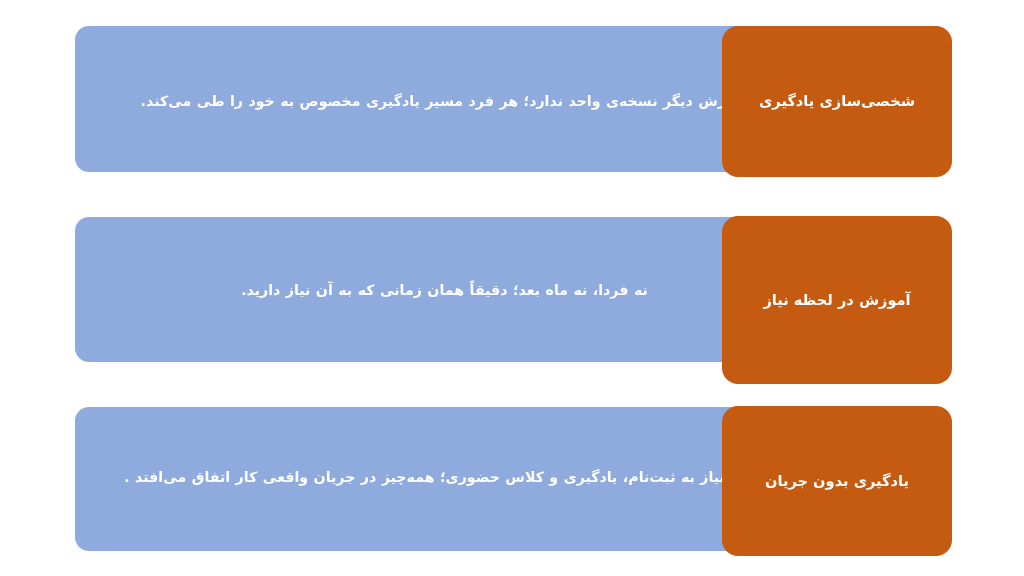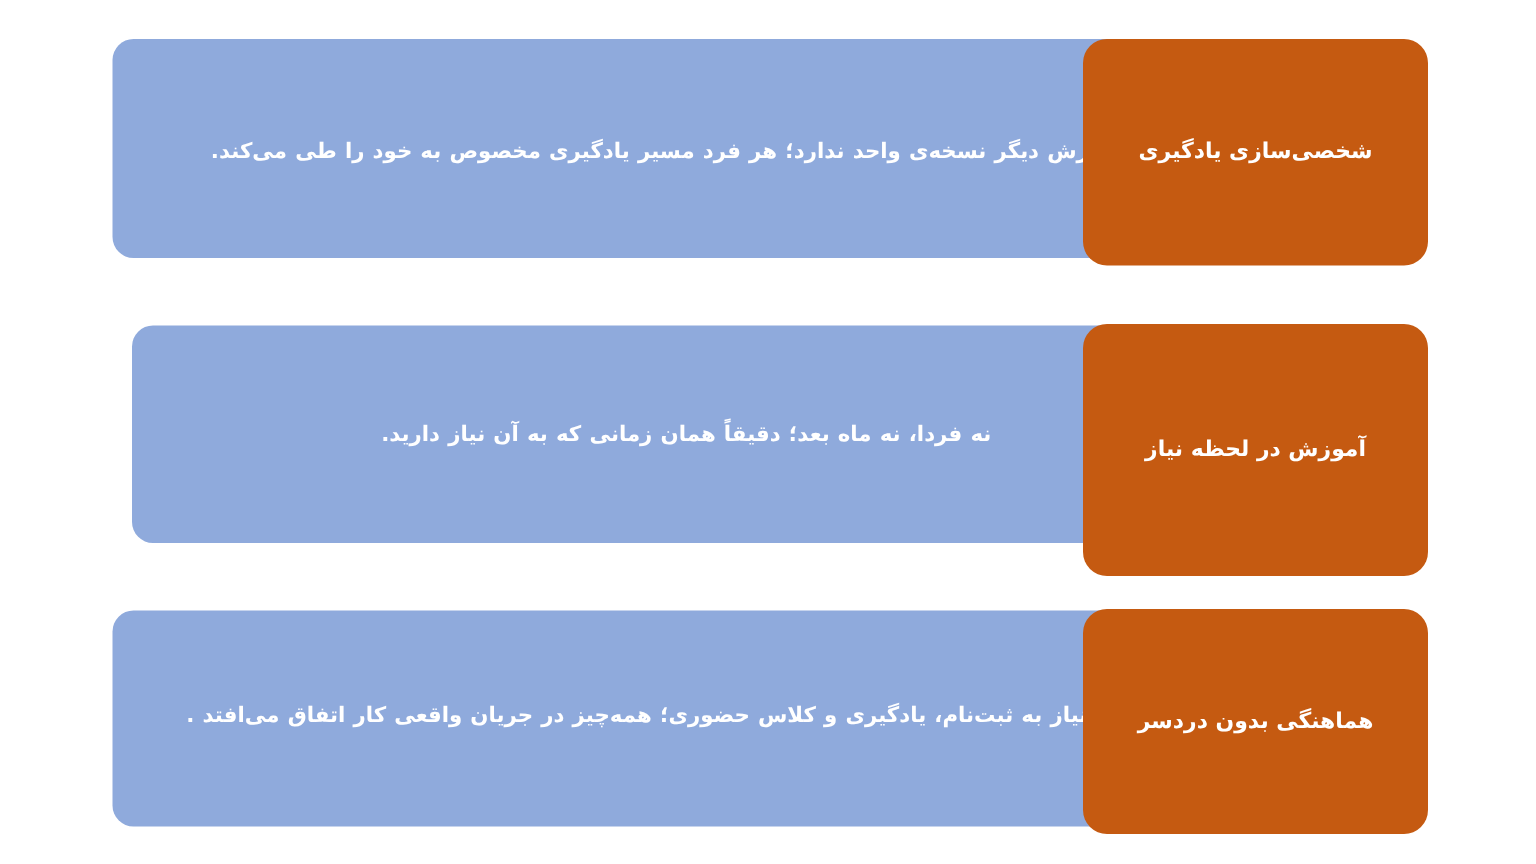--- a/index.html
+++ b/index.html
@@ -69,21 +69,21 @@
     font-weight: bold;
     line-height: 1.4;
     direction: rtl;
     unicode-bidi: isolate;
   }
 
   
   .desc-r0  { top: 26px;  height: 146px; }
   .title-r0 { top: 26px;  height: 151px; }
   
-  .desc-r1  { top: 217px; height: 145px; margin-left: 13px; }
+  .desc-r1  { top: 217px; height: 145px; }
   .title-r1 { top: 216px; height: 168px; }
   
   .desc-r2  { top: 407px; height: 144px; }
   .title-r2 { top: 406px; height: 150px; }
 
   
   .desc-r0 .desc-text { transform: translateY(2px); }
   .desc-r2 .desc-text { transform: translateY(-2px); }
 </style>
 </head>
@@ -102,16 +102,16 @@
     <div class="desc-text">نه فردا، نه ماه بعد؛ دقیقاً همان زمانی که به آن نیاز دارید.</div>
   </div>
   <div class="title-box title-r1">
     <div class="title-text">آموزش در لحظه نیاز</div>
   </div>
 
   <div class="desc-box desc-r2">
     <div class="desc-text">بدون نیاز به ثبت‌نام، یادگیری و کلاس حضوری؛ همه‌چیز در جریان واقعی کار اتفاق می‌افتد .</div>
   </div>
   <div class="title-box title-r2">
-    <div class="title-text">هماهنگی بدون دردسر</div>
+    <div class="title-text">یادگیری بدون جریان</div>
   </div>
 
 </div>
 
 </body></html>

